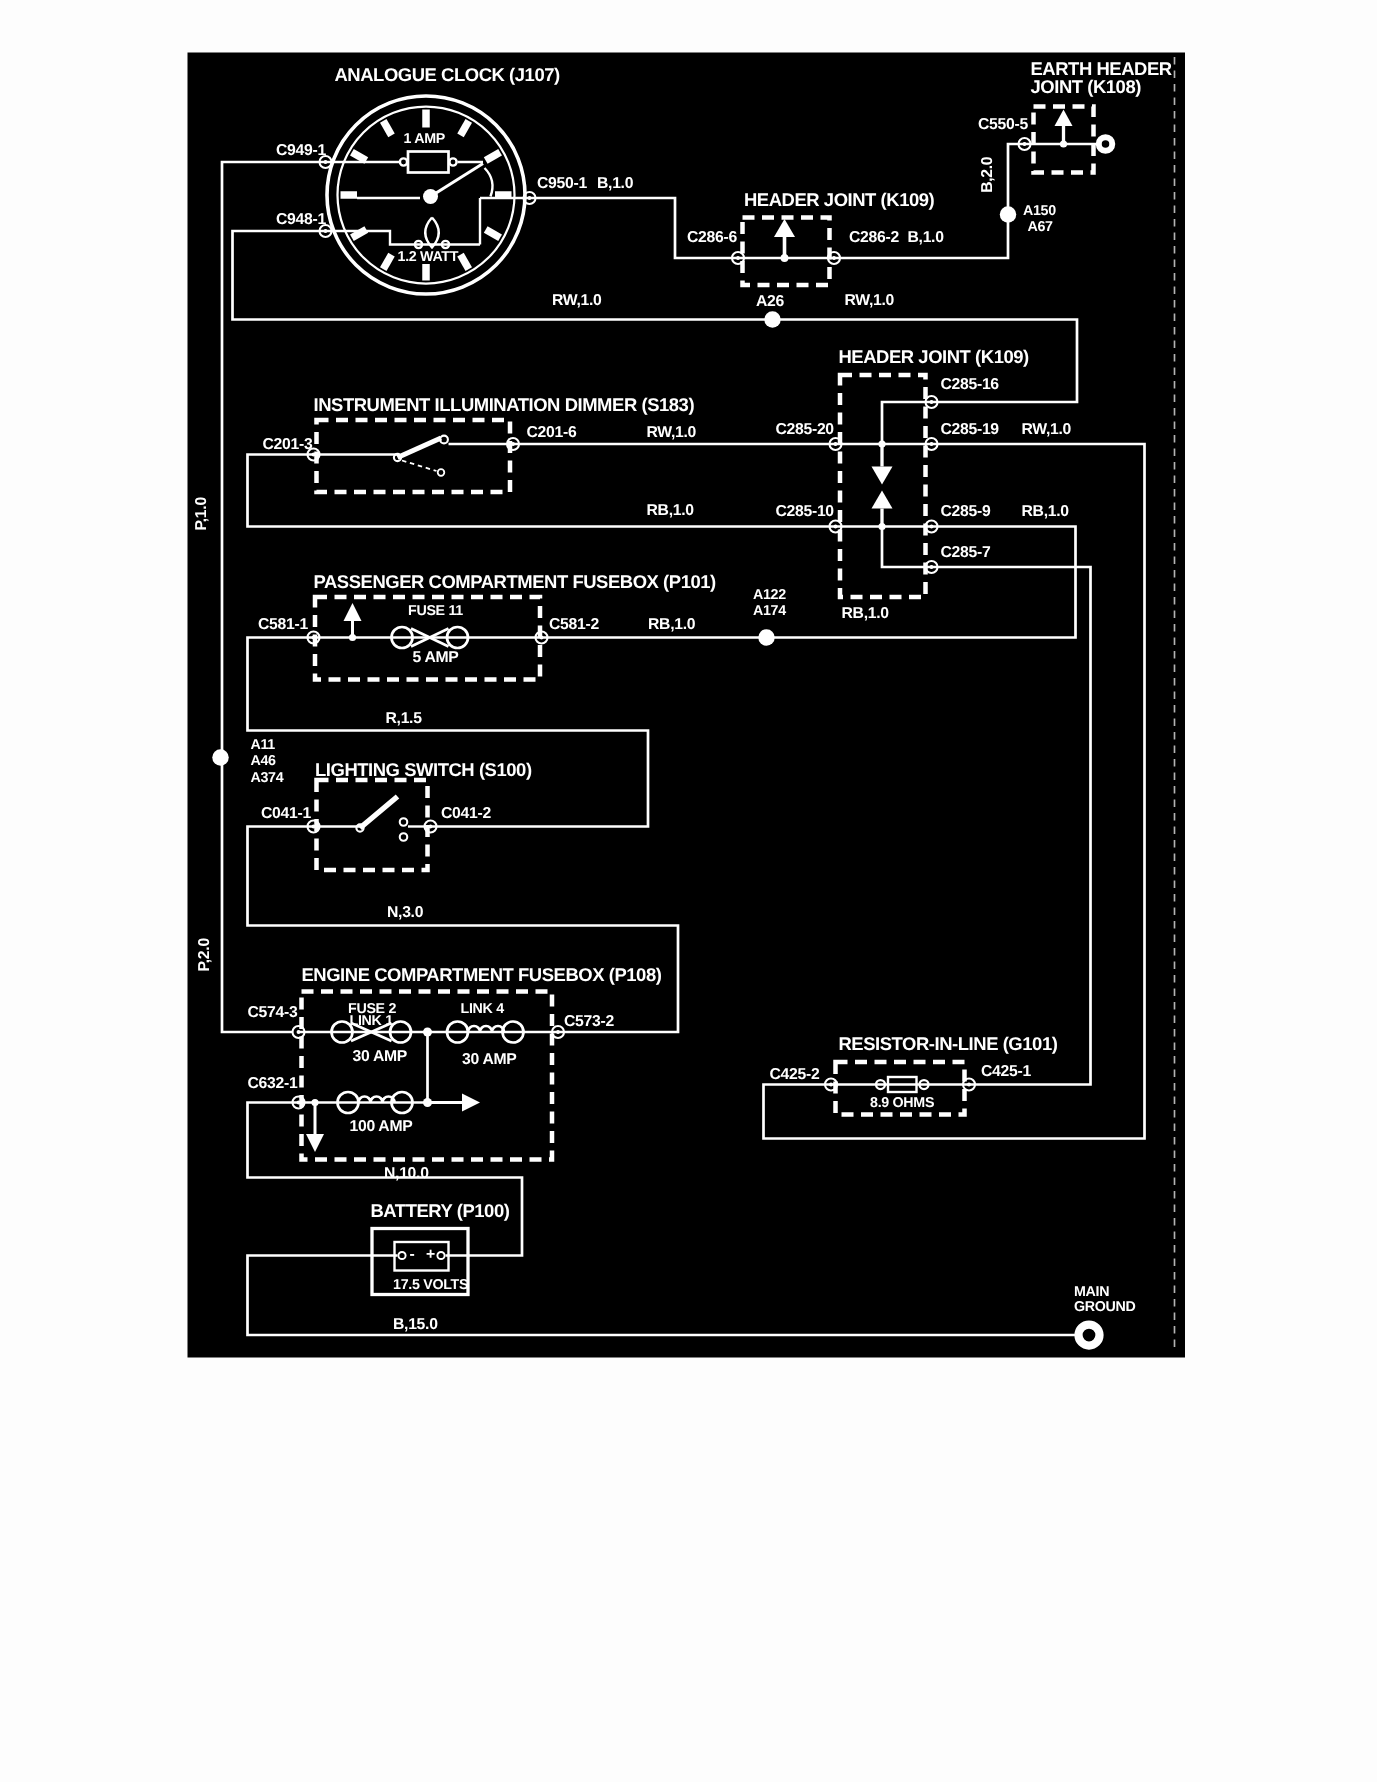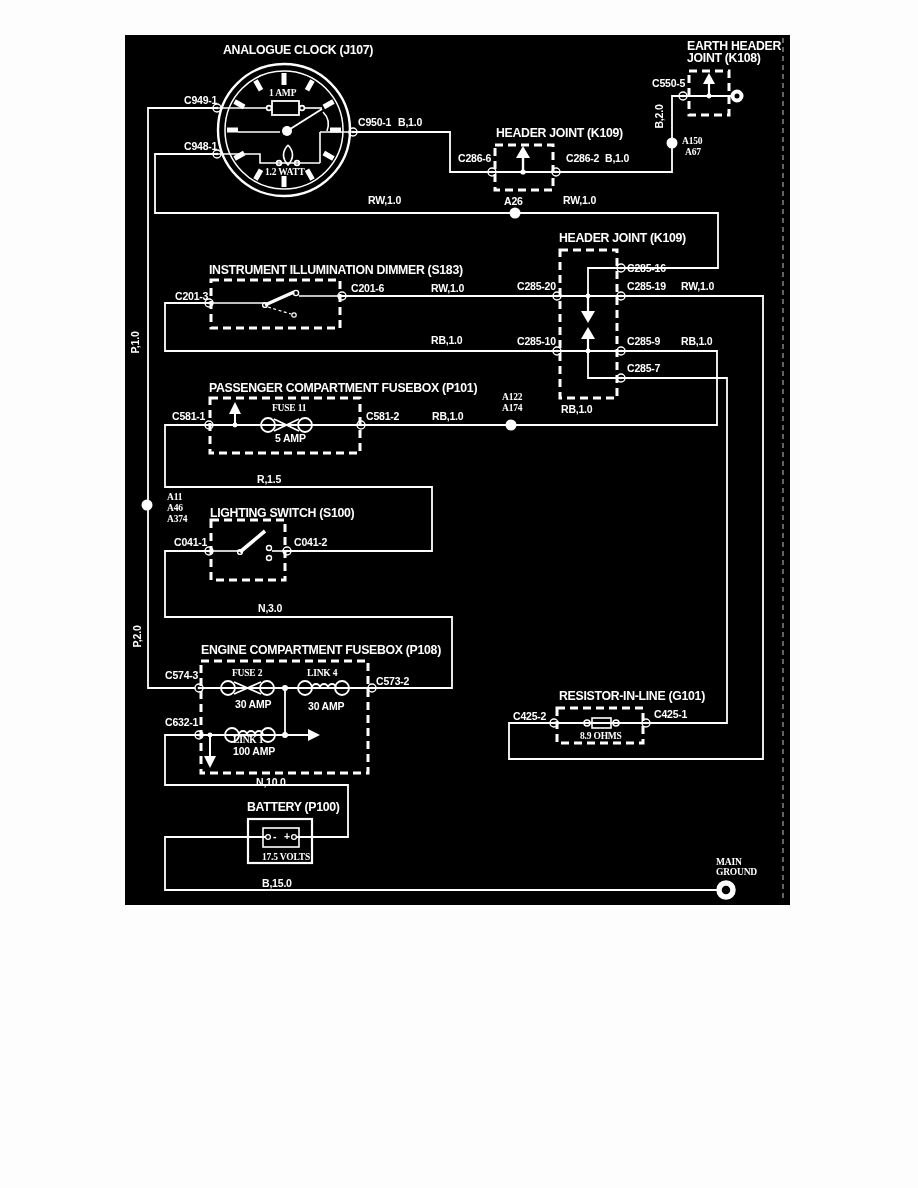--- a/index.html
+++ b/index.html
@@ -3,21 +3,21 @@
 <meta charset="utf-8">
 <style>
   html,body{margin:0;padding:0;background:#fff;}
   #page{position:relative;width:918px;height:1188px;background:#fdfdfd;overflow:hidden;
         font-family:"Liberation Sans",sans-serif;}
   #canvas{position:absolute;left:125px;top:35px;width:665px;height:870px;background:#000;}
   #wiring{position:absolute;left:0;top:0;}
   .lbl{position:absolute;color:#fff;font-weight:bold;font-size:10.5px;line-height:11px;
        white-space:nowrap;letter-spacing:-0.2px;}
   .ttl{font-size:12.3px;line-height:13px;letter-spacing:-0.3px;}
-  .sm{font-size:9.5px;line-height:10px;font-family:Liberation Serif, serif;}
+  .sm{font-size:9.5px;line-height:10px;}
   .vlbl{transform:rotate(-90deg);transform-origin:center;width:40px;text-align:center;}
 </style>
 </head>
 <body>
 
 <div id="page">
  <div id="canvas">
 
   <svg id="wiring" width="665" height="870" viewBox="0 0 665 870">
 
@@ -275,21 +275,21 @@
   <div class="lbl" style="left:438px;top:160px">RW,1.0</div>
 
   <div class="lbl ttl" style="left:562px;top:5px">EARTH HEADER</div>
   <div class="lbl ttl" style="left:562px;top:17px">JOINT (K108)</div>
   <div class="lbl" style="left:527px;top:43px">C550-5</div>
   <div class="lbl vlbl" style="left:514px;top:76px">B,2.0</div>
   <div class="lbl sm" style="left:557px;top:101px">A150</div>
   <div class="lbl sm" style="left:560px;top:112px">A67</div>
 
   <div class="lbl ttl" style="left:434px;top:197px">HEADER JOINT (K109)</div>
-  <div class="lbl" style="left:502px;top:228px">C285-16</div>
+  <div class="lbl" style="left:502px;top:216px">C285-16</div>
   <div class="lbl" style="left:392px;top:246px">C285-20</div>
   <div class="lbl" style="left:502px;top:246px">C285-19</div>
   <div class="lbl" style="left:556px;top:246px">RW,1.0</div>
   <div class="lbl" style="left:392px;top:301px">C285-10</div>
   <div class="lbl" style="left:502px;top:301px">C285-9</div>
   <div class="lbl" style="left:556px;top:301px">RB,1.0</div>
   <div class="lbl" style="left:502px;top:328px">C285-7</div>
   <div class="lbl" style="left:436px;top:369px">RB,1.0</div>
   <div class="lbl sm" style="left:377px;top:357px">A122</div>
   <div class="lbl sm" style="left:377px;top:368px">A174</div>
@@ -317,21 +317,21 @@
   <div class="lbl ttl" style="left:85px;top:472px">LIGHTING SWITCH (S100)</div>
   <div class="lbl" style="left:49px;top:502px">C041-1</div>
   <div class="lbl" style="left:169px;top:502px">C041-2</div>
   <div class="lbl" style="left:133px;top:568px">N,3.0</div>
 
   <div class="lbl ttl" style="left:76px;top:609px">ENGINE COMPARTMENT FUSEBOX (P108)</div>
   <div class="lbl sm" style="left:107px;top:633px">FUSE 2</div>
   <div class="lbl sm" style="left:182px;top:633px">LINK 4</div>
   <div class="lbl" style="left:110px;top:664px">30 AMP</div>
   <div class="lbl" style="left:183px;top:666px">30 AMP</div>
-  <div class="lbl sm" style="left:108px;top:700px">LINK 1</div>
+  <div class="lbl sm" style="left:108px;top:641px">LINK 1</div>
   <div class="lbl" style="left:108px;top:711px">100 AMP</div>
   <div class="lbl" style="left:40px;top:635px">C574-3</div>
   <div class="lbl" style="left:251px;top:641px">C573-2</div>
   <div class="lbl" style="left:40px;top:682px">C632-1</div>
   <div class="lbl" style="left:131px;top:742px">N,10.0</div>
 
   <div class="lbl ttl" style="left:434px;top:655px">RESISTOR-IN-LINE (G101)</div>
   <div class="lbl" style="left:388px;top:676px">C425-2</div>
   <div class="lbl" style="left:529px;top:674px">C425-1</div>
   <div class="lbl sm" style="left:455px;top:696px">8.9 OHMS</div>

